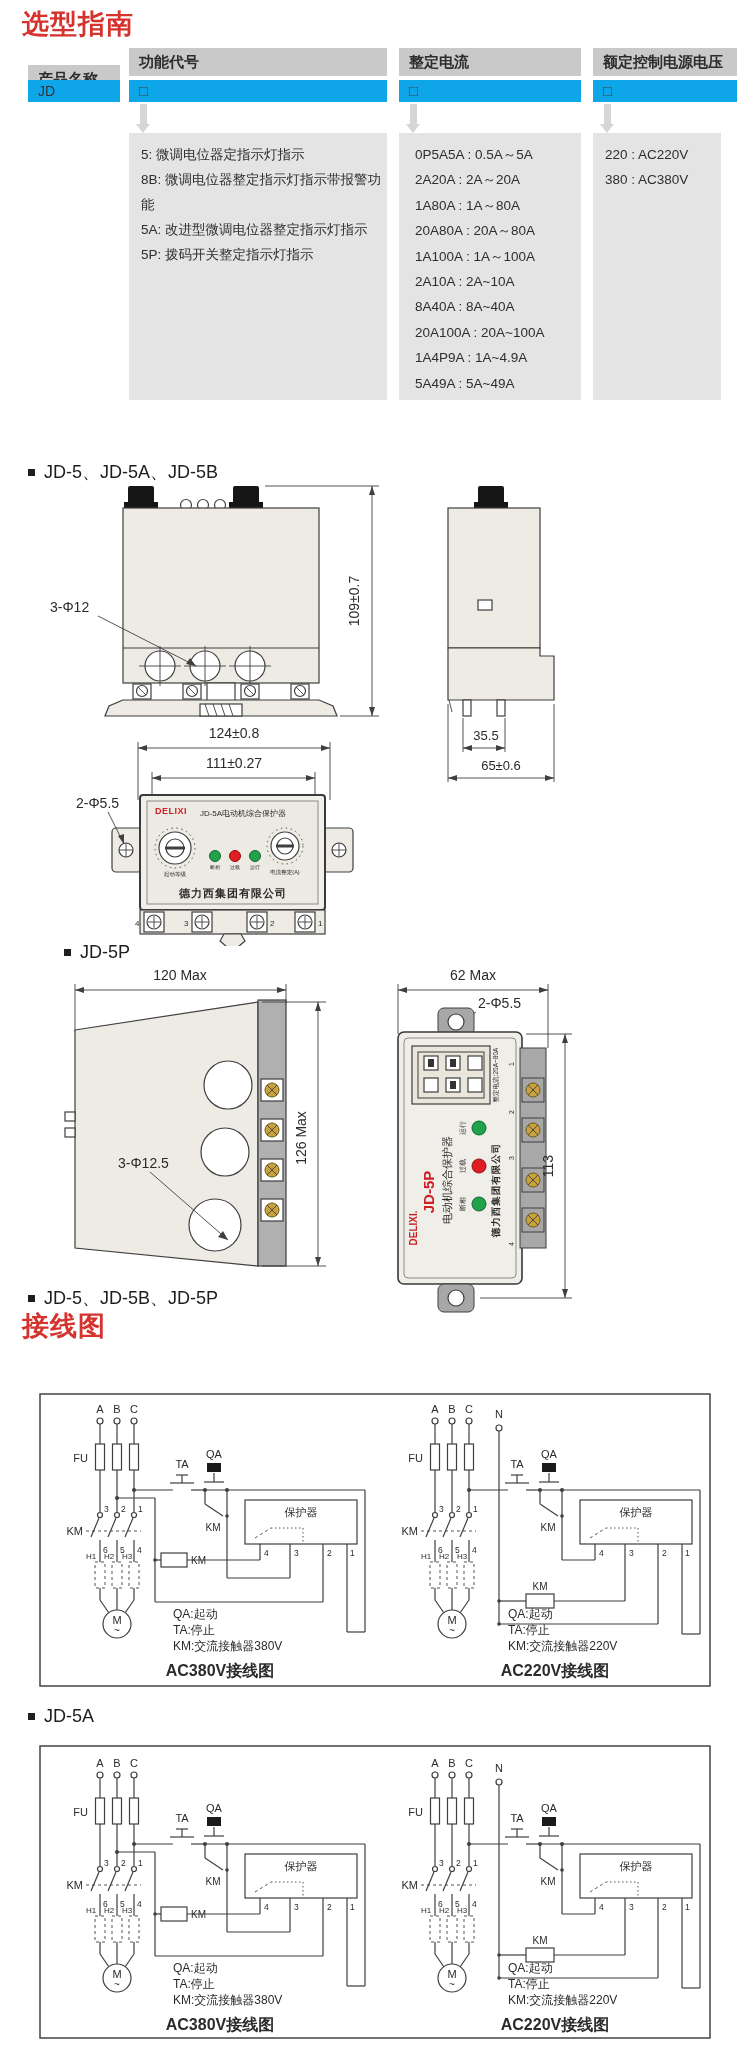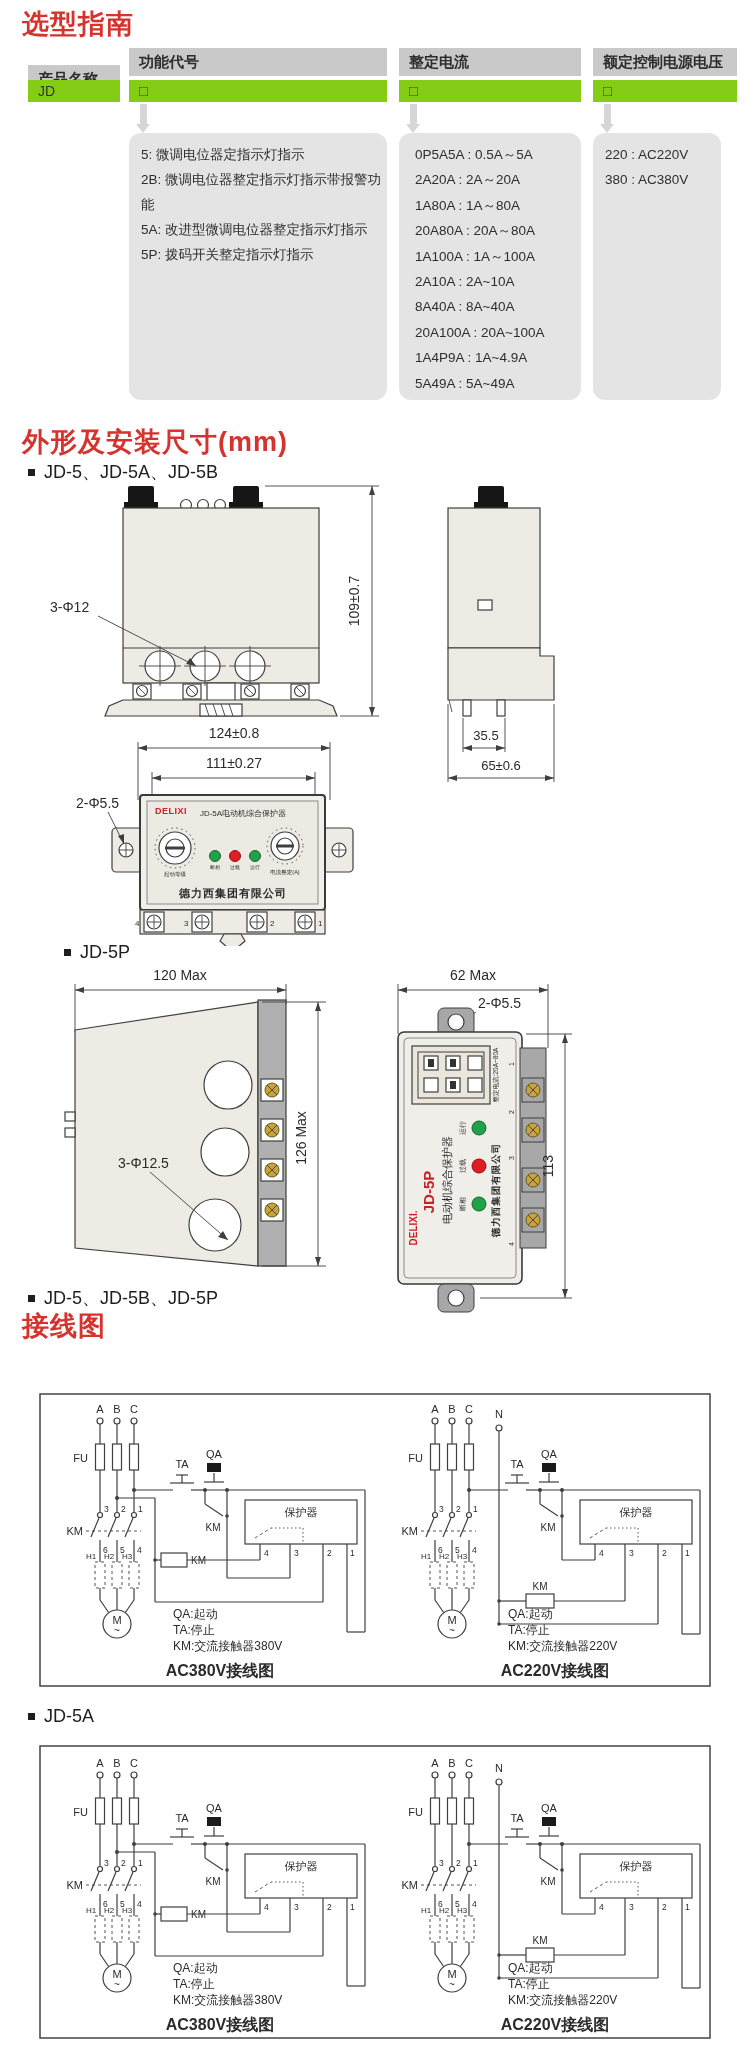--- a/index.html
+++ b/index.html
@@ -1,22 +1,22 @@
 <!DOCTYPE html>
 <html><head>
 <meta charset="utf-8">
 <style>
   html,body{margin:0;padding:0;background:#fff;font-family:"Liberation Sans",sans-serif;}
   .page{position:relative;width:750px;height:2049px;background:#fff;overflow:hidden;}
   .sec-title{position:absolute;margin:0;font-size:27px;font-weight:bold;color:#d5332e;letter-spacing:1px;white-space:nowrap;}
   .cell{position:absolute;box-sizing:border-box;}
   .hdr{background:#c9c9c9;font-size:15px;font-weight:bold;color:#2d2d2d;height:28px;line-height:28px;padding-left:10px;}
-  .prow{background:#84cc16;font-size:14px;color:#333;height:22px;line-height:22px;padding-left:10px;}
+  .prow{background:#0ea5e9;font-size:14px;color:#333;height:22px;line-height:22px;padding-left:10px;}
   .chk{font-size:15px;color:#444;}
-  .dbox{background:#e4e4e4;color:#2e2e2e;font-size:13.5px;padding:9px 4px 0 12px;line-height:25px;border-radius:12px;}
+  .dbox{background:#e4e4e4;color:#2e2e2e;font-size:13.5px;padding:9px 4px 0 12px;line-height:25px;}
   .dbox div{margin:0;}
   .arrow{position:absolute;width:7px;height:20px;background:#d6d6d6;}
   .arrow:after{content:"";position:absolute;left:-4px;top:100%;border:7px solid transparent;border-top:9px solid #d6d6d6;border-bottom:0;}
   .bullet{position:absolute;font-size:18px;color:#1e1e1e;white-space:nowrap;}
   .bullet .sq{display:inline-block;width:7px;height:7px;background:#1e1e1e;margin-right:9px;vertical-align:2px;}
   svg.fig{position:absolute;left:0;}
   svg text{font-family:"Liberation Sans",sans-serif;fill:#2b2b2b;}
   .ln{stroke:#3f3f3f;stroke-width:1.2;fill:none;}
   .lnb{stroke:#3f3f3f;stroke-width:1.2;fill:#edebe4;}
   .lnw{stroke:#3f3f3f;stroke-width:1.2;fill:#ffffff;}
@@ -47,42 +47,41 @@
   <div class="cell prow" style="left:129px;top:80px;width:258px;"><span class="chk">□</span></div>
   <div class="cell prow" style="left:399px;top:80px;width:182px;"><span class="chk">□</span></div>
   <div class="cell prow" style="left:593px;top:80px;width:144px;"><span class="chk">□</span></div>
 
   <div class="arrow" style="left:140px;top:104px;"></div>
   <div class="arrow" style="left:410px;top:104px;"></div>
   <div class="arrow" style="left:604px;top:104px;"></div>
 
   <div class="cell dbox" style="left:129px;top:133px;width:258px;height:267px;">
     <div>5: 微调电位器定指示灯指示</div>
-    <div>2B: 微调电位器整定指示灯指示带报警功能</div>
+    <div>8B: 微调电位器整定指示灯指示带报警功能</div>
     <div>5A: 改进型微调电位器整定指示灯指示</div>
     <div>5P: 拨码开关整定指示灯指示</div>
   </div>
   <div class="cell dbox" style="left:399px;top:133px;width:182px;height:267px;line-height:25.4px;padding-left:16px;">
     <div>0P5A5A : 0.5A～5A</div>
     <div>2A20A : 2A～20A</div>
     <div>1A80A : 1A～80A</div>
     <div>20A80A : 20A～80A</div>
     <div>1A100A : 1A～100A</div>
     <div>2A10A : 2A~10A</div>
     <div>8A40A : 8A~40A</div>
     <div>20A100A : 20A~100A</div>
     <div>1A4P9A : 1A~4.9A</div>
     <div>5A49A : 5A~49A</div>
   </div>
   <div class="cell dbox" style="left:593px;top:133px;width:128px;height:267px;">
     <div>220 : AC220V</div>
     <div>380 : AC380V</div>
   </div>
 
-  <h1 class="sec-title" style="left:22px;top:424px;">外形及安装尺寸(mm)</h1>
   <div class="bullet" style="left:28px;top:460px;"><span class="sq"></span><span>JD-5、JD-5A、JD-5B</span></div>
 
   <svg class="fig" style="top:478px;" width="750" height="468" viewBox="0 478 750 468">
 
     <rect class="knob" x="128" y="486" width="26" height="18" rx="2"></rect>
     <rect class="knob" x="124" y="502" width="34" height="6"></rect>
     <rect class="knob" x="233" y="486" width="26" height="18" rx="2"></rect>
     <rect class="knob" x="229" y="502" width="34" height="6"></rect>
     <circle class="lnw" cx="186" cy="505" r="5.5"></circle>
     <circle class="lnw" cx="203" cy="505" r="5.5"></circle>

